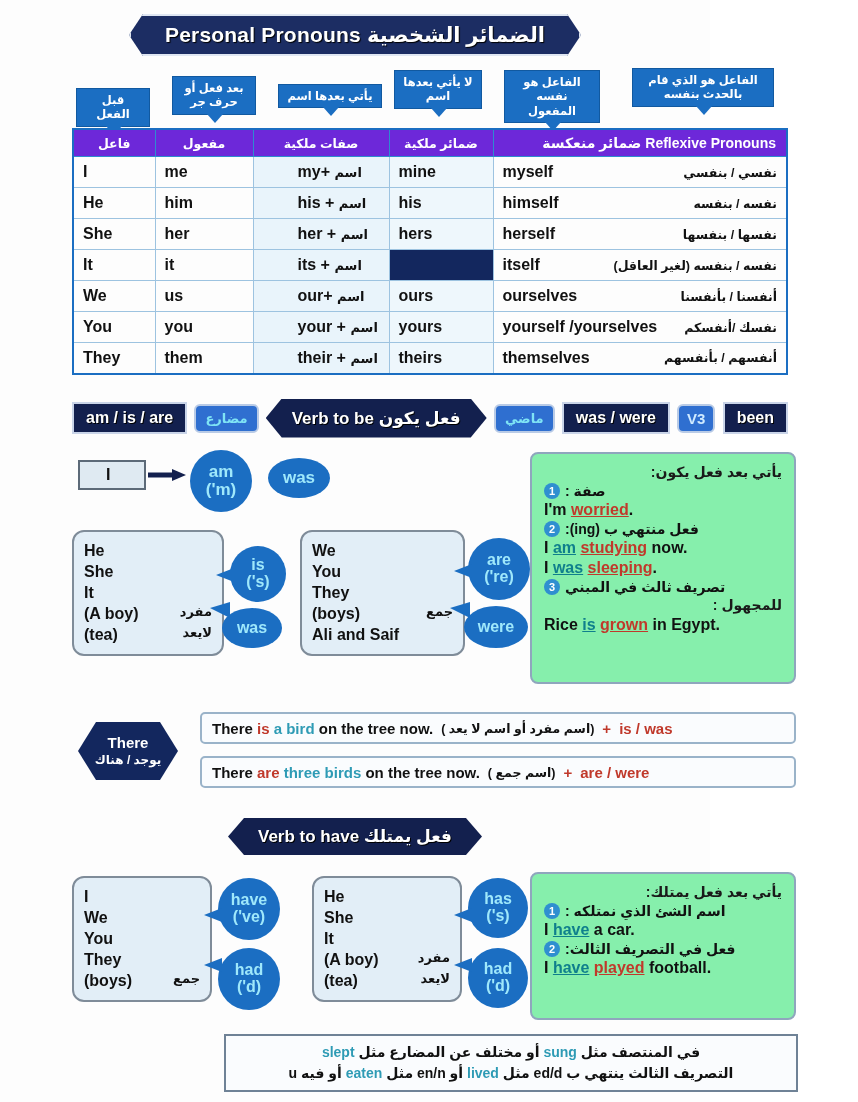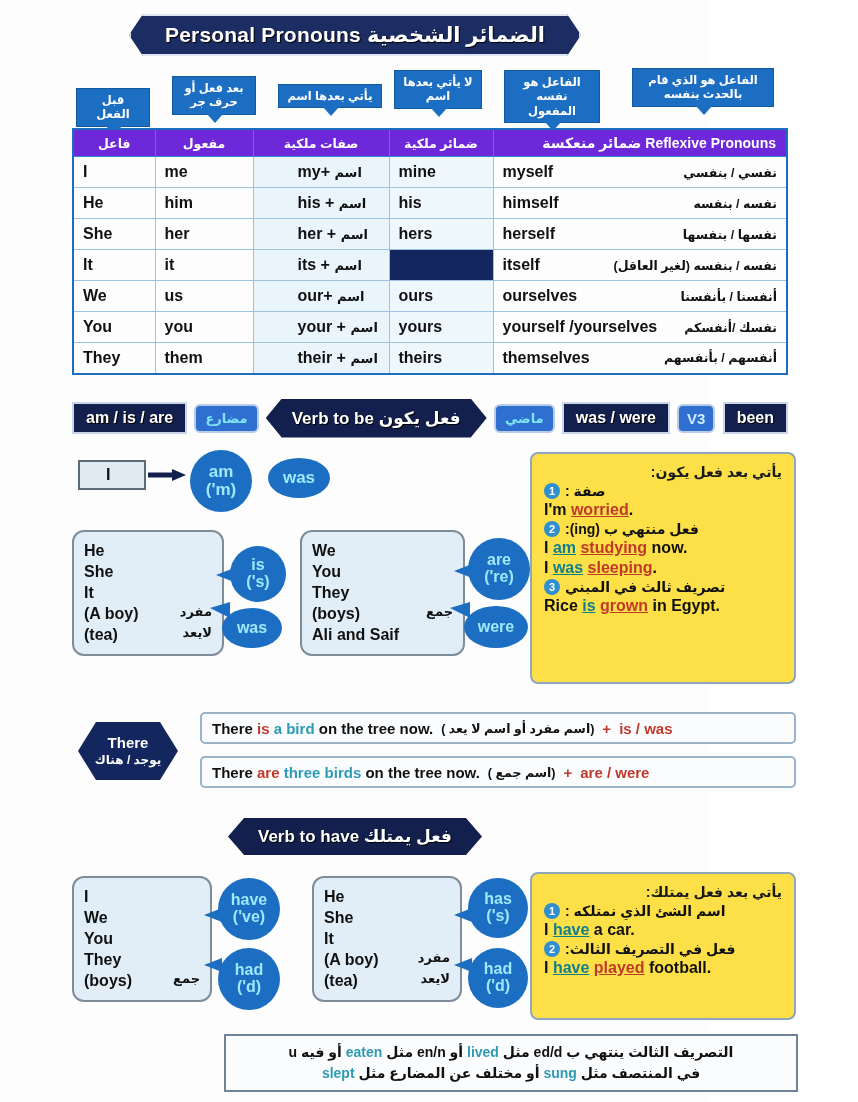--- a/index.html
+++ b/index.html
@@ -174,21 +174,21 @@
   .are-b { left: 396px; top: 88px; }
   .are-b .circ { width: 62px; height: 62px; font-size: 16px; }
   .are-b .tail { left: -14px; top: 26px; border-top: 7px solid transparent; border-bottom: 7px solid transparent; border-right: 18px solid #1b6ec2; }
   .were-b { left: 392px; top: 156px; }
   .were-b .circ { width: 64px; height: 42px; font-size: 16px; }
   .were-b .tail { left: -14px; top: -4px; border-top: 6px solid transparent; border-bottom: 10px solid transparent; border-right: 20px solid #1b6ec2; }
 
   
   .note-box {
     position: absolute;
-    background: #fde047;
+    background: #86efac;
     border: 2px solid #8fa6bd;
     border-radius: 8px;
     padding: 10px 12px 8px;
   }
   .note-be { left: 530px; top: 452px; width: 266px; height: 232px; }
   .note-have { left: 530px; top: 872px; width: 266px; height: 148px; }
   .note-hdr {
     direction: rtl; text-align: right; font-size: 14px; font-weight: bold; color: #1a1a1a;
     margin-bottom: 3px;
   }
@@ -466,20 +466,21 @@
     <div class="note-rule">
       <span>فعل منتهي ب (ing):</span>
       <span class="num-badge">2</span>
     </div>
     <div class="note-ex"><span>I </span><span class="u-teal">am</span> <span class="u-red">studying</span><span> now.</span></div>
     <div class="note-ex"><span>I </span><span class="u-teal">was</span> <span class="u-red">sleeping</span><span>.</span></div>
     <div class="note-rule">
       <span>تصريف ثالث في المبني</span>
       <span class="num-badge">3</span>
     </div>
+    <div class="note-hdr">للمجهول :</div>
     <div class="note-ex"><span>Rice </span><span class="u-teal">is</span> <span class="u-red">grown</span><span> in Egypt.</span></div>
   </div>
 
   <div class="there-badge">
     <div class="en">There</div>
     <div class="ar">يوجد / هناك</div>
   </div>
   <div class="there-row tr1">
     <span class="verbs">is / was</span>
     <span class="verbs">+</span>
@@ -561,27 +562,27 @@
     <div class="note-ex"><span>I </span><span class="u-teal">have</span><span> a car.</span></div>
     <div class="note-rule">
       <span>فعل في التصريف الثالث:</span>
       <span class="num-badge">2</span>
     </div>
     <div class="note-ex"><span>I </span><span class="u-teal">have</span> <span class="u-red">played</span><span> football.</span></div>
   </div>
 
   <div class="footer-note">
     <div>
+      <span>في المنتصف مثل</span>
+      <span class="en">sung</span>
+      <span>أو مختلف عن المضارع مثل</span>
+      <span class="en">slept</span>
+    </div>
+    <div>
       <span>التصريف الثالث ينتهي ب ed/d مثل</span>
       <span class="en">lived</span>
       <span>أو en/n مثل</span>
       <span class="en">eaten</span>
       <span>أو فيه u</span>
     </div>
-    <div>
-      <span>في المنتصف مثل</span>
-      <span class="en">sung</span>
-      <span>أو مختلف عن المضارع مثل</span>
-      <span class="en">slept</span>
-    </div>
   </div>
 
 </div>
 
 </body></html>

